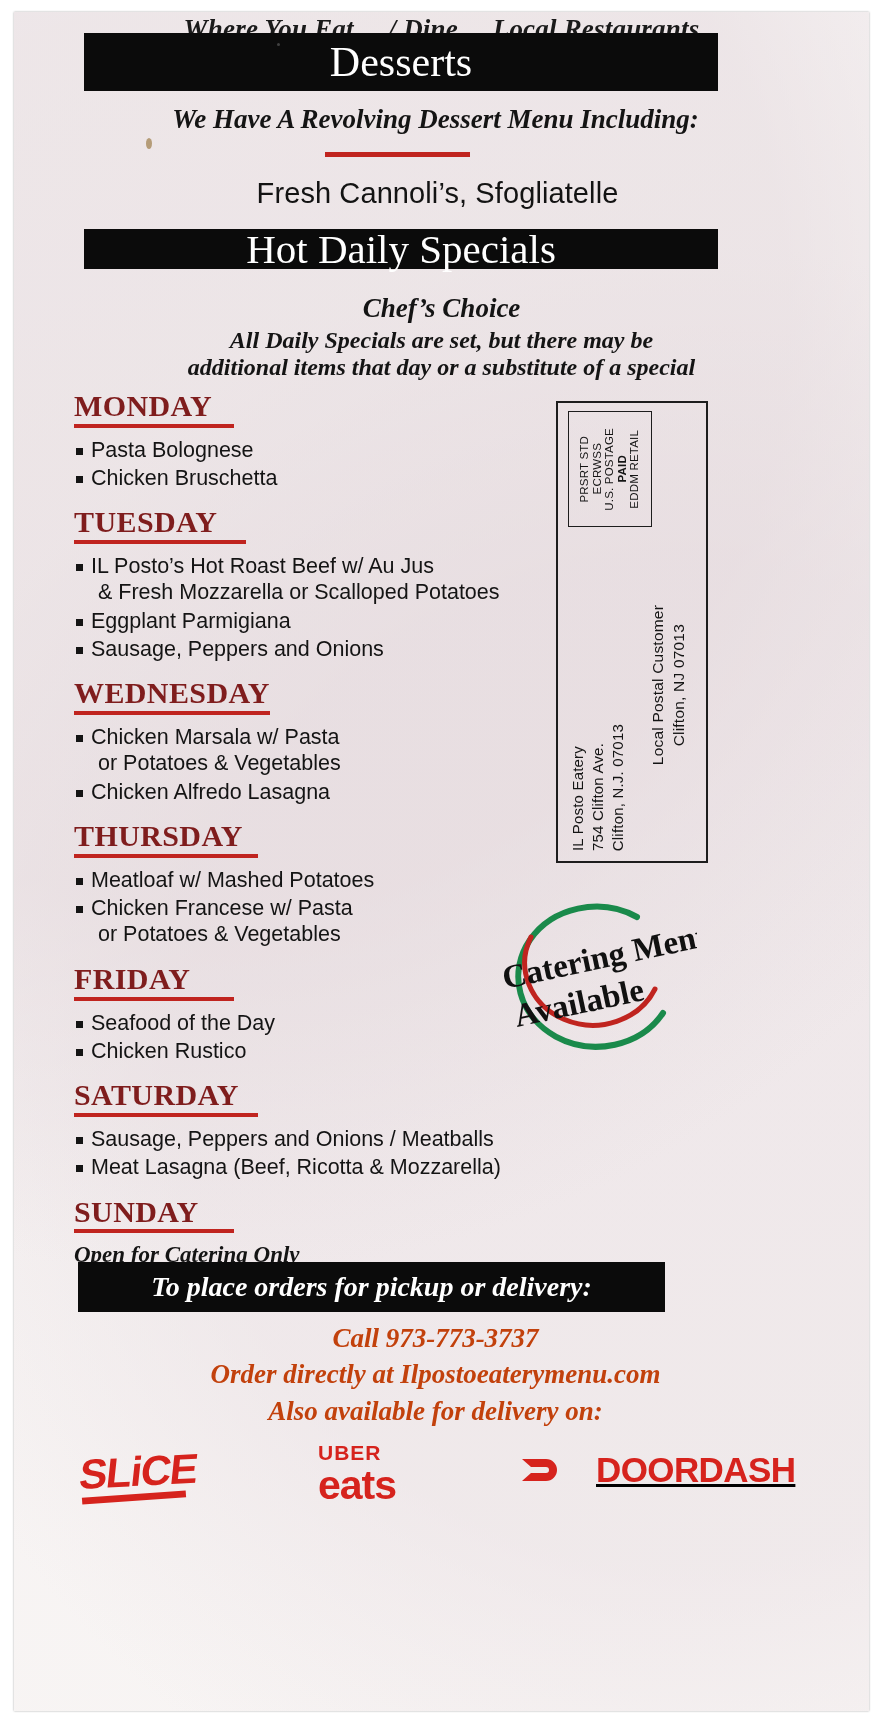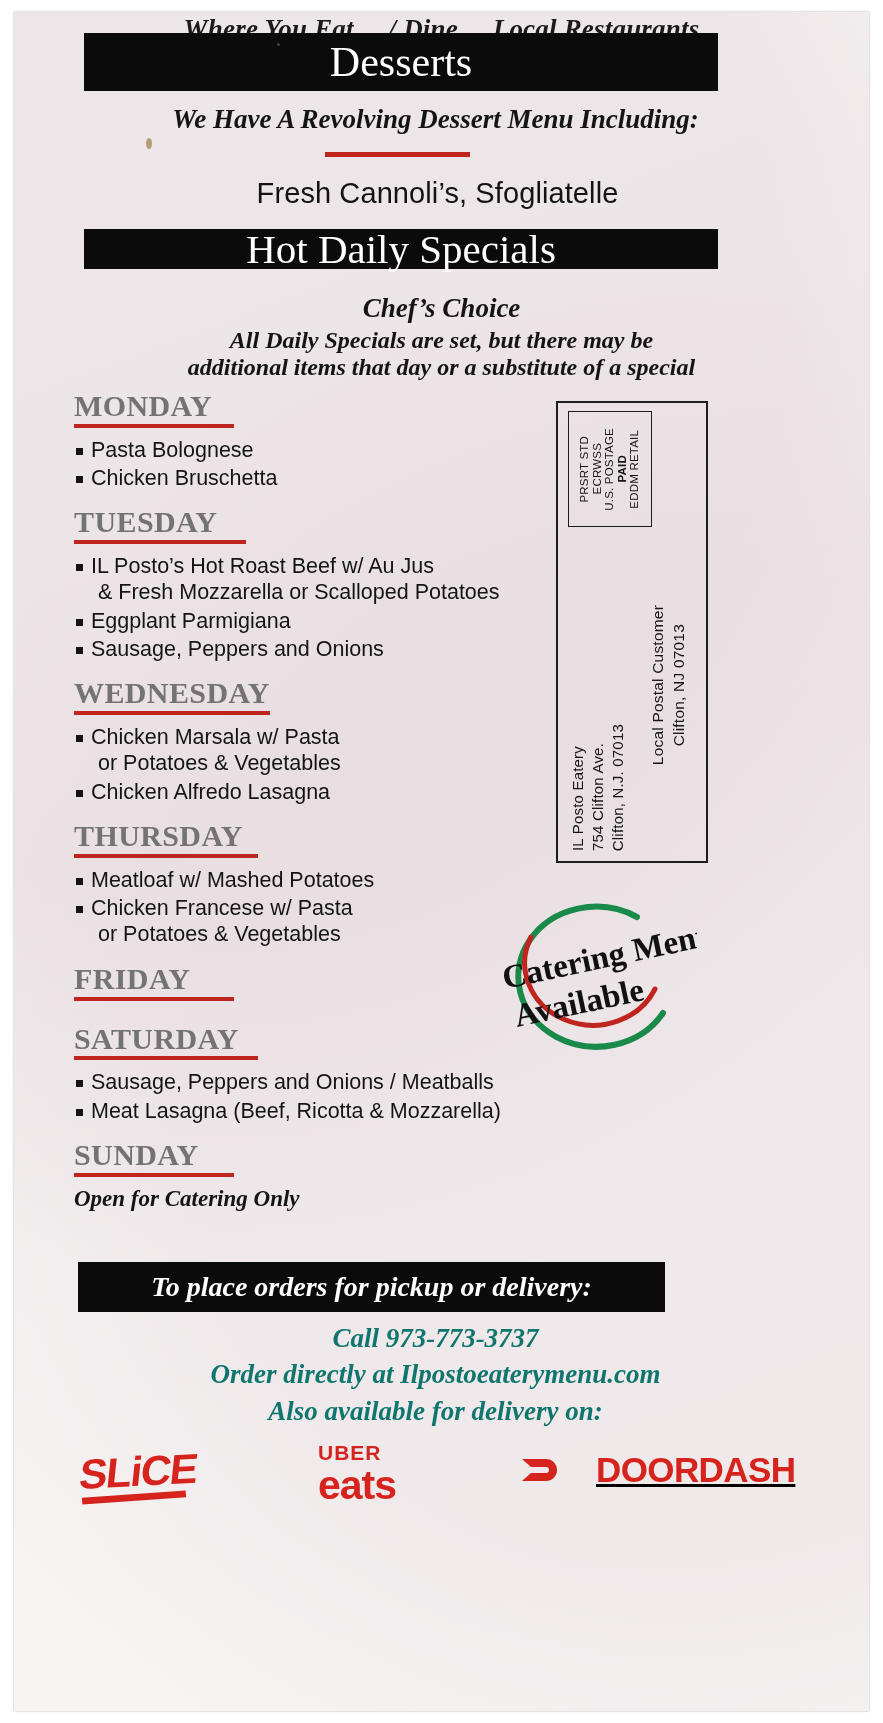--- a/index.html
+++ b/index.html
@@ -127,21 +127,21 @@
     position:absolute;
     left: 74px;
     top: 390px;
     width: 470px;
   }
   .day-block{ position:relative; }
   .day-name{
     font-family:"Liberation Serif", serif;
     font-weight:700;
     font-size: 30px;
-    color:#737373;
+    color:#7f1d1d;
     letter-spacing:.4px;
     line-height: 1.06;
   }
   .day-underline{
     height: 4px;
     background:#c0241f;
     margin-top: 2px;
     margin-bottom: 9px;
   }
   .items{ list-style:none; }
@@ -228,21 +228,21 @@
   .catering-badge svg{ width:100%; height:100%; display:block; }
 
   
   .foot{
     position:absolute;
     left:0;right:0;
     text-align:center;
     font-family:"Liberation Serif", serif;
     font-style:italic;
     font-weight:700;
-    color:#0f766e;
+    color:#c2410c;
     padding-right: 12px;
   }
   #foot-call{ top: 1323px; font-size: 27px; }
   #foot-site{ top: 1359px; font-size: 27px; }
   #foot-also{ top: 1396px; font-size: 27px; }
 
   
   .logos{
     position:absolute;
     left: 60px; top: 1442px;
@@ -369,20 +369,24 @@
           <ul class="items">
             <li>Meatloaf w/ Mashed Potatoes</li>
             <li>Chicken Francese w/ Pasta</li>
             <li class="cont">or Potatoes &amp; Vegetables</li>
           </ul>
         </div>
         <div class="day-gap"></div>
         <div class="day-block">
           <div class="day-name">FRIDAY</div>
           <div class="day-underline" style="width: 160px;"></div>
+          <ul class="items">
+            <li>Seafood of the Day</li>
+            <li>Chicken Rustico</li>
+          </ul>
         </div>
         <div class="day-gap"></div>
         <div class="day-block">
           <div class="day-name">SATURDAY</div>
           <div class="day-underline" style="width: 184px;"></div>
           <ul class="items">
             <li>Sausage, Peppers and Onions / Meatballs</li>
             <li>Meat Lasagna (Beef, Ricotta &amp; Mozzarella)</li>
           </ul>
         </div>

